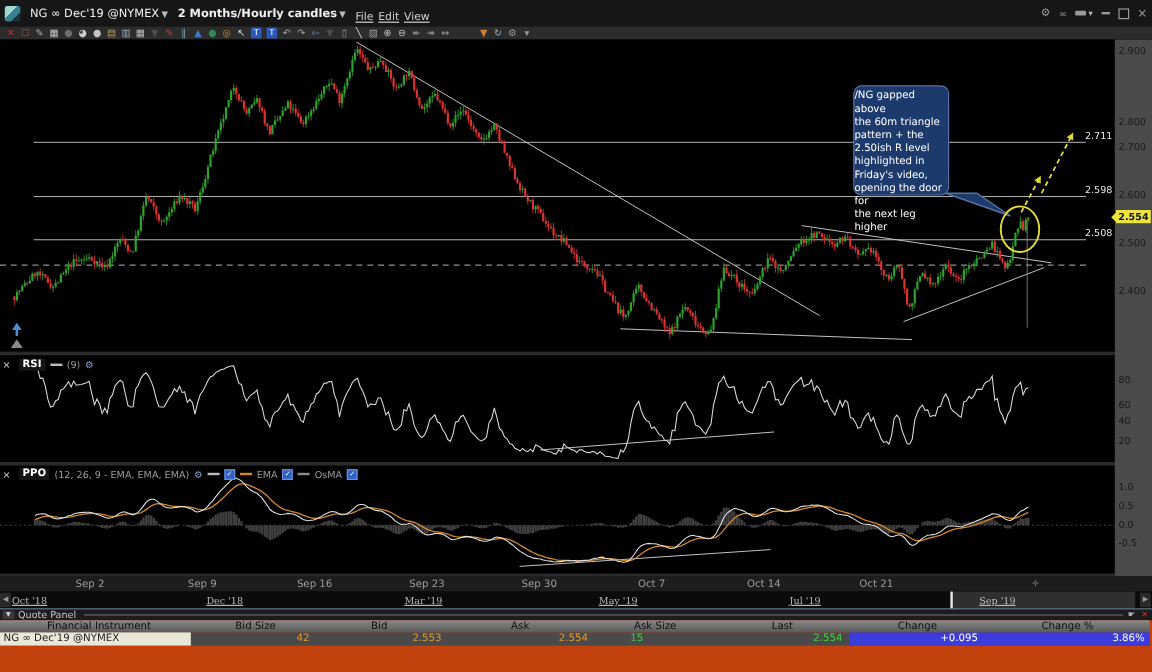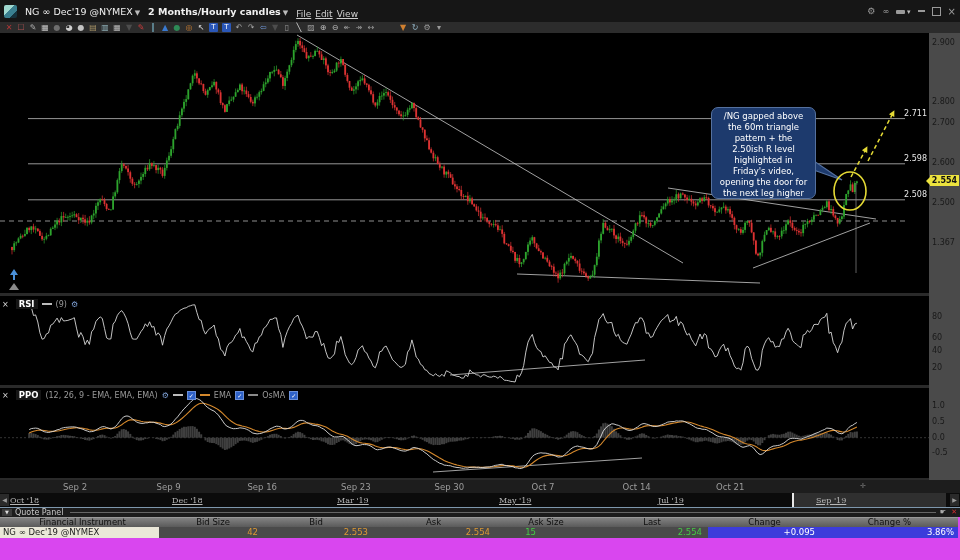--- a/index.html
+++ b/index.html
@@ -33,33 +33,33 @@
   .lasttag{position:absolute;left:1px;width:29px;height:11px;background:#ece33e;color:#111;font-size:8px;font-weight:bold;text-align:center;line-height:11px;}
   .lasttag::before{content:"";position:absolute;left:-4px;top:2px;border:4px solid transparent;border-right-color:#ece33e;border-left:0;}
   .pane-hdr{position:absolute;display:flex;align-items:center;gap:4px;font-size:8px;color:#9a9a9a;}
   .pane-x{color:#ddd;font-size:8px;margin-right:3px;cursor:default;}
   .pane-title{color:#fff;font-weight:bold;font-size:8.5px;background:#151515;padding:0 3px;}
   .lsample{display:inline-block;width:10px;height:0;border-top:2px solid #bbb;}
   .lsample.orange{border-top-color:#d4882c;}
   .lsample.gray{border-top-color:#8a8a8a;}
   .wrench{color:#7d9fd4;font-size:8px;}
   .cbx{display:inline-block;width:7px;height:7px;background:#2f62c8;color:#fff;font-size:6px;line-height:7px;text-align:center;border:1px solid #6a8fd8;}
-  .callout{position:absolute;left:711px;top:38px;width:105px;height:92px;background:#1d3a6d;border:1.5px solid #55719f;border-radius:7px;color:#fff;font-size:8.5px;line-height:11px;text-align:center;padding-top:3px;box-sizing:border-box;z-index:5;margin-top:36px;}
+  .callout{position:absolute;left:711px;top:38px;width:80px;height:92px;background:#1d3a6d;border:1.5px solid #55719f;border-radius:7px;color:#fff;font-size:8.5px;line-height:11px;text-align:left;padding-top:3px;box-sizing:border-box;z-index:5;}
   
   .xaxis{position:absolute;left:0;top:480px;width:960px;height:13px;background:#1d1d1d;}
   .xlabel{position:absolute;top:2px;color:#9c9c9c;font-size:8.5px;transform:translateX(-50%);white-space:nowrap;}
   .plusmark{position:absolute;top:2px;color:#7a7a7a;font-size:7px;}
   
   .timeline{position:absolute;left:0;top:493px;width:960px;height:14px;background:#0b0b0b;}
   .tl-thumb{position:absolute;left:792px;top:0;width:154px;height:14px;background:#2f2f2f;border-left:2px solid #e8e8e8;box-sizing:border-box;}
   .tl-label{position:absolute;top:3px;color:#b8b8b8;font-size:8px;white-space:nowrap;font-family:"DejaVu Serif",serif;text-decoration:underline;}
   .tl-btn{position:absolute;top:1px;width:9px;height:12px;background:#2a2a2a;color:#999;font-size:6px;text-align:center;line-height:12px;}
   .blue-edge{position:absolute;left:0;top:507px;width:960px;height:1px;background:#7e97ad;}
   
-  .quote{position:absolute;left:0;top:508px;width:960px;height:52px;background:#d946ef;}
+  .quote{position:absolute;left:0;top:508px;width:960px;height:52px;background:#c2410c;}
   .q-titlerow{position:absolute;left:0;top:0;width:960px;height:9px;background:#1c1c1c;}
   .q-collapse{position:absolute;left:2px;top:1px;width:10px;height:7px;background:#3a3a3a;color:#ddd;font-size:5px;text-align:center;line-height:7px;}
   .q-title{position:absolute;left:15px;top:0;color:#c8c8c8;font-size:8px;line-height:9px;}
   .q-rule{position:absolute;left:70px;top:4px;width:866px;height:1px;background:#666;}
   .q-bell{position:absolute;right:14px;top:0;color:#aaa;font-size:7px;line-height:9px;}
   .q-close{position:absolute;right:3px;top:0;color:#d03030;font-size:7px;line-height:9px;font-weight:bold;}
   .q-hdrrow{position:absolute;left:0;top:9px;width:958px;height:10px;background:linear-gradient(#828282,#5a5a5a);border-top:1px solid #9a9a9a;box-sizing:border-box;}
   .q-col{position:absolute;top:0;color:#101010;font-size:8.5px;line-height:9px;text-align:center;transform:translateX(-50%);white-space:nowrap;}
   .q-datarow{position:absolute;left:0;top:19px;width:958px;height:11px;background:#4a4a4a;font-size:8.5px;line-height:11px;}
   .q-cell{position:absolute;top:0;height:11px;white-space:nowrap;}
@@ -1342,21 +1342,21 @@
       </svg>
     <div class="divider" style="top:445px;height:2px;"></div>
 
     <div class="axiscol" id="axiscol">
       <div class="lasttag" id="lasttag" style="top: 142.4px;">2.554</div>
     <div class="ytick" style="top: 5px;">2.900</div>
         <div class="ytick" style="top: 45px; margin-top: 19px;">2.800</div>
         <div class="ytick" style="top: 85px;">2.700</div>
         <div class="ytick" style="top: 125px;">2.600</div>
         <div class="ytick" style="top: 165px;">2.500</div>
-        <div class="ytick" style="top: 205px;">1.367</div>
+        <div class="ytick" style="top: 205px;">2.400</div>
         <div class="ytick" style="top: 279px;">80</div>
         <div class="ytick" style="top: 300px;">60</div>
         <div class="ytick" style="top: 313px;">40</div>
         <div class="ytick" style="top: 330px;">20</div>
         <div class="ytick" style="top: 368.4px;">1.0</div>
         <div class="ytick" style="top: 384.05px;">0.5</div>
         <div class="ytick" style="top: 399.7px;">0.0</div>
         <div class="ytick" style="top: 415.35px;">-0.5</div>
       </div>
 

